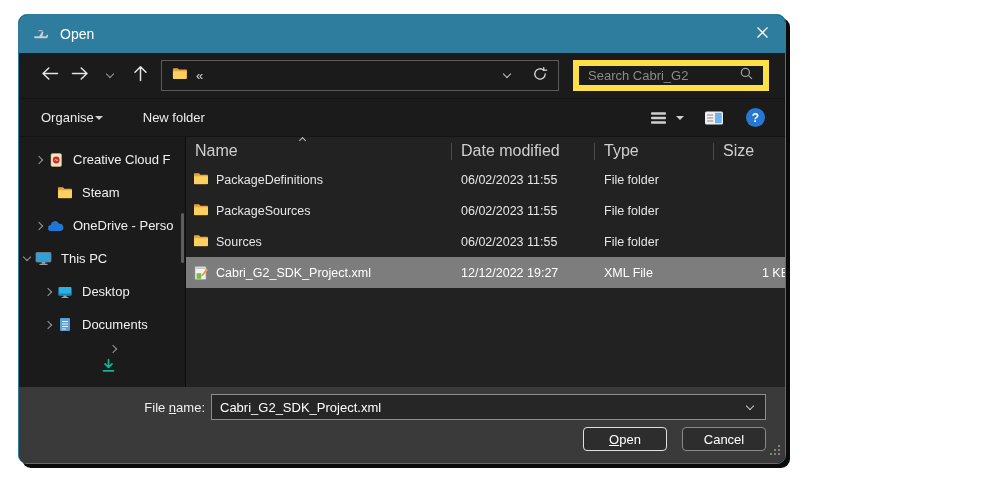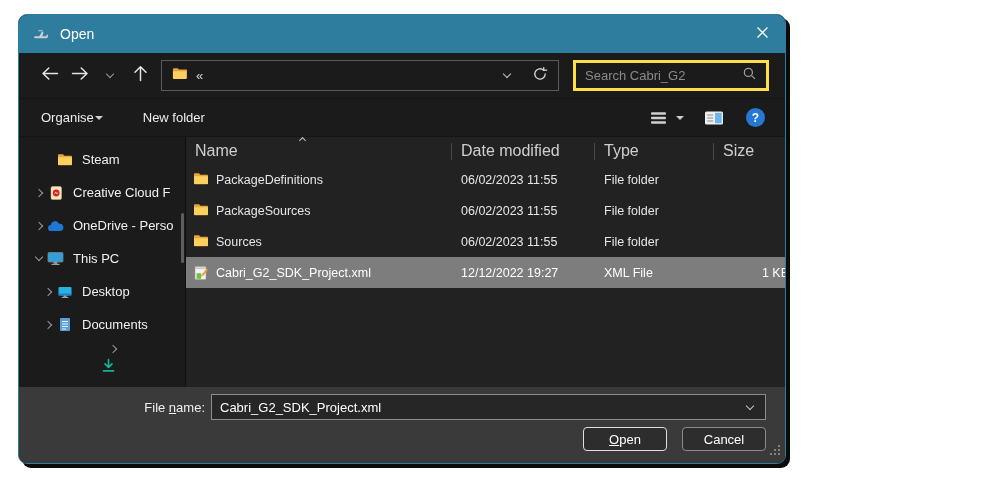--- a/index.html
+++ b/index.html
@@ -23,21 +23,21 @@
   .navrow { height:46px; flex:0 0 46px; display:flex; align-items:center;
             padding:0 16px; background:#1b1b1b; border-bottom:1px solid #141414; }
   .nav-btn { width:30px; height:30px; display:flex; align-items:center;
              justify-content:center; flex:0 0 auto; }
   .addressbar { width:565px; height:31px; border:1px solid #5a5a5a; margin-left:6px;
                 display:flex; align-items:center; padding:0 10px; color:#ececec;
                 font-size:13px; background:#1b1b1b; }
   .addressbar .spacer { flex:1; }
   .crumb { padding:0 2px; white-space:nowrap; }
   .bc-prefix { margin:0 6px 0 8px; color:#d8d8d8; }
-  .searchbox { width:196px; height:31px; border:3px solid #fde047; margin-left:14px;
+  .searchbox { width:196px; height:31px; border:6px solid #fde047; margin-left:14px;
                display:flex; align-items:center; padding:0 9px; background:#1b1b1b; }
   .searchbox input { flex:1; border:none; outline:none; background:transparent;
                      color:#e8e8e8; font-size:13px; font-family:inherit; min-width:0; }
   .searchbox input::placeholder { color:#8b8b8b; }
 
   
   .chev { display:inline-block; width:6px; height:6px;
           border-right:1.4px solid #c4c4c4; border-bottom:1.4px solid #c4c4c4; }
   .chev.down  { transform:rotate(45deg); margin-top:-3px; }
   .chev.right { transform:rotate(-45deg); }
@@ -217,55 +217,55 @@
             </g>
           </svg>
       </span>
       <span class="help-btn">?</span>
     </div>
   </div>
 
   <div class="main">
     <div class="sidebar">
       <div id="side-items">
-          <div class="side-item" style="padding-left: 21px;">
-            <span class="chev-box"></span>
-            <span class="icon">
-              <svg width="16" height="14" viewBox="0 0 16 14">
-                <path d="M1 2.2c0-.6.4-1 1-1h4l1.4 1.5h6.6c.5 0 1 .4 1 1v7.6c0 .6-.5 1-1 1H2c-.6 0-1-.4-1-1z" fill="#e8a33d"></path>
-                <path d="M1 4.2h14v6.9c0 .6-.5 1-1 1H2c-.6 0-1-.4-1-1z" fill="#fcd05e"></path>
-              </svg>
-            </span>
-            <span class="lbl">Steam</span>
-          </div>
           <div class="side-item" style="padding-left: 12px;">
             <span class="chev-box">
               <span class="chev right dim"></span>
             </span>
             <span class="icon">
               <svg width="16" height="16" viewBox="0 0 16 16">
                 <rect x="3" y="1.5" width="10.5" height="13" rx="1.5" fill="#f3e6bd" stroke="#cdbd86" stroke-width=".5"></rect>
                 <circle cx="8.2" cy="8" r="3.4" fill="#d8262b"></circle>
                 <path d="M6.6 8.4q.7-1.4 1.7-.4t1.6-.2" stroke="#ffffff" stroke-width=".9" fill="none"></path>
               </svg>
             </span>
             <span class="lbl">Creative Cloud F</span>
           </div>
+          <div class="side-item" style="padding-left: 21px;">
+            <span class="chev-box"></span>
+            <span class="icon">
+              <svg width="16" height="14" viewBox="0 0 16 14">
+                <path d="M1 2.2c0-.6.4-1 1-1h4l1.4 1.5h6.6c.5 0 1 .4 1 1v7.6c0 .6-.5 1-1 1H2c-.6 0-1-.4-1-1z" fill="#e8a33d"></path>
+                <path d="M1 4.2h14v6.9c0 .6-.5 1-1 1H2c-.6 0-1-.4-1-1z" fill="#fcd05e"></path>
+              </svg>
+            </span>
+            <span class="lbl">Steam</span>
+          </div>
           <div class="side-item" style="padding-left: 12px;">
             <span class="chev-box">
               <span class="chev right dim"></span>
             </span>
             <span class="icon">
               <svg width="17" height="12" viewBox="0 0 17 12">
                 <path d="M4.2 11a3 3 0 0 1-.3-6A4.2 4.2 0 0 1 12 3.8 3.4 3.4 0 0 1 13.4 11z" fill="#1e76d5"></path>
               </svg>
             </span>
             <span class="lbl">OneDrive - Perso</span>
           </div>
-          <div class="side-item" style="padding-left: 12px;">
+          <div class="side-item" style="">
             <span class="chev-box">
               <span class="chev down dim"></span>
             </span>
             <span class="icon">
               <svg width="17" height="15" viewBox="0 0 17 15">
                 <rect x="1" y="1.5" width="15" height="9.5" rx="1" fill="#2fa0d8"></rect>
                 <rect x="1" y="1.5" width="15" height="9.5" rx="1" fill="none" stroke="#7b8187" stroke-width=".8"></rect>
                 <rect x="6.7" y="11" width="3.6" height="1.8" fill="#9aa0a6"></rect>
                 <rect x="4.4" y="12.8" width="8.2" height="1.2" rx=".5" fill="#9aa0a6"></rect>
               </svg>

